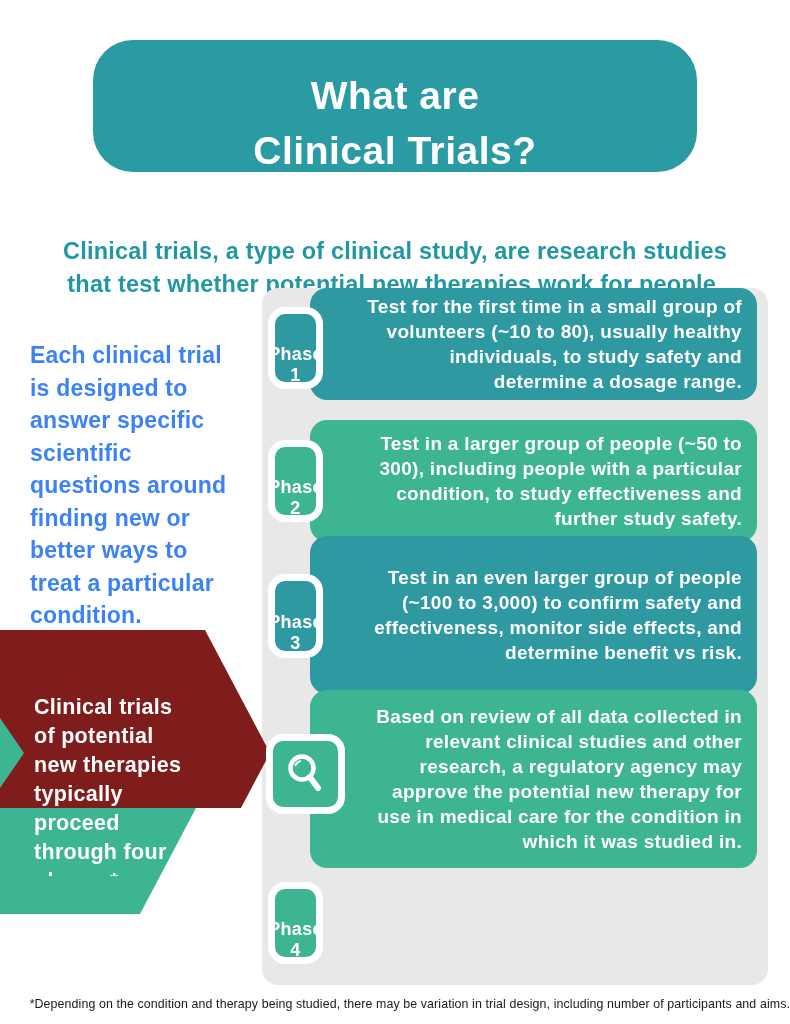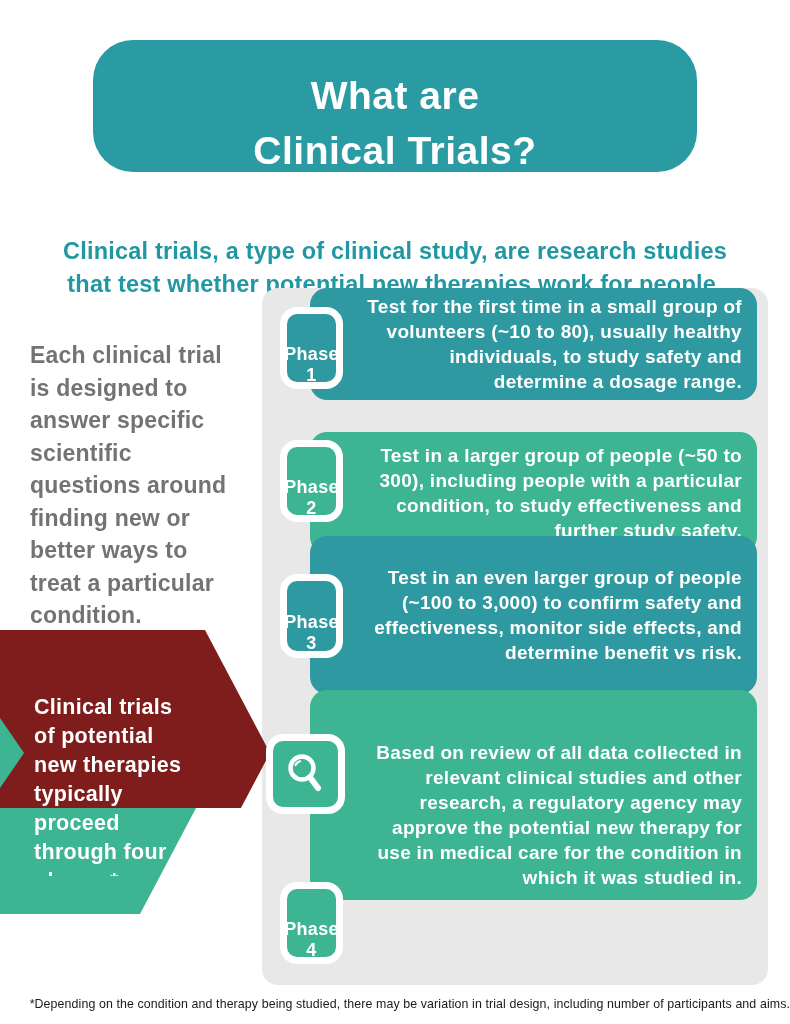--- a/index.html
+++ b/index.html
@@ -25,21 +25,21 @@
 
   
   .intro{
     position:absolute;left:0;top:202px;width:790px;
     text-align:center;color:#2097A3;font-size:23.5px;line-height:33px;letter-spacing:0.2px;
   }
 
   
   .left-note{
     position:absolute;left:30px;top:306px;width:235px;
-    color:#737373;font-size:23px;line-height:32.5px;letter-spacing:0.2px;
+    color:#3b82f6;font-size:23px;line-height:32.5px;letter-spacing:0.2px;
   }
 
   
   .panel{
     position:absolute;left:262px;top:288px;width:506px;height:697px;
     background:#E9E8E8;border-radius:16px;
   }
 
   
   .pbox{
@@ -47,28 +47,28 @@
     border-radius:17px;display:flex;align-items:center;
     color:#ffffff;
   }
   .pbox .ptext{
     width:100%;text-align:right;font-size:19px;line-height:25px;letter-spacing:0.3px;
     padding:10px 15px 10px 52px;box-sizing:border-box;
   }
   .teal{background:#2F99A1;}
   .green{background:#3DB593;}
   .r1{top:288px;height:112px;}
-  .r2{top:432px;height:122px;}
+  .r2{top:420px;height:122px;}
   .r3{top:536px;height:158px;}
-  .r4{top:690px;height:210px;align-items:flex-end;}
+  .r4{top:690px;height:178px;}
   .r5{top:880px;height:88px;}
 
   
   .badge{
-    position:absolute;left:280px;width:63px;
+    position:absolute;left:268px;width:55px;
     border:7px solid #ffffff;border-radius:17px;box-sizing:border-box;
     display:flex;align-items:center;justify-content:center;
     color:#ffffff;font-size:18px;line-height:21px;text-align:center;letter-spacing:0.3px;
   }
   .b1{top:307px;height:82px;}
   .b2{top:440px;height:82px;}
   .b3{top:574px;height:84px;}
   .b4{left:266px;top:734px;width:79px;height:80px;}
   .b5{top:882px;height:82px;}
 

